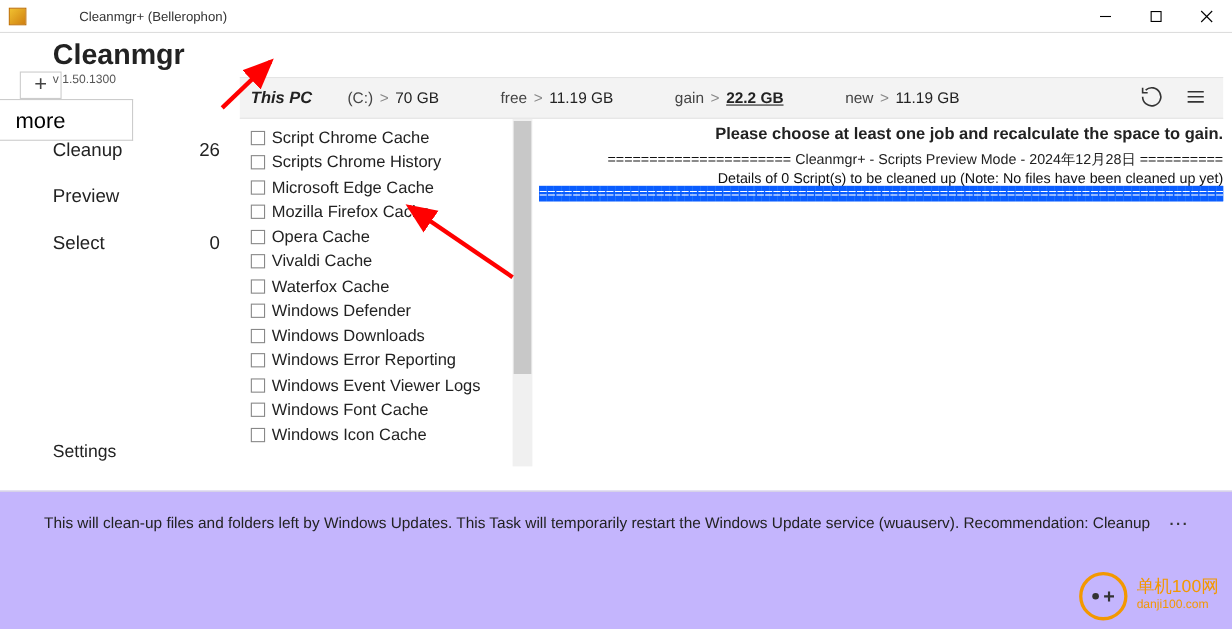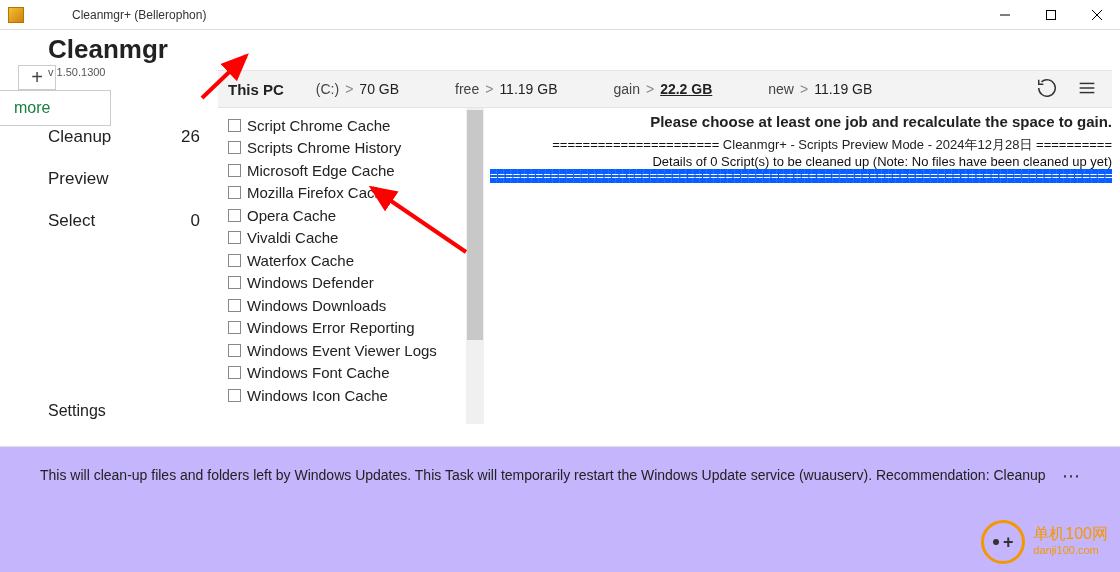--- a/index.html
+++ b/index.html
@@ -6,24 +6,24 @@
   body { font-family: "Segoe UI", Arial, sans-serif; font-size: 14px; color: #222; user-select: none; width:1120px; height:572px; overflow:hidden; background:#fff; position:relative;}
   .title-bar { height: 30px; background: #fff; border-bottom: 1px solid #ddd; display:flex; align-items:center; }
   .title-icon { width:16px; height:16px; margin:0 8px; background:linear-gradient(135deg,#f0c030,#d08010); border:1px solid #c07000; }
   .title-text { flex:1; font-size:12px; color:#333;margin-left:40px; }
   .winbtns { display:flex; }
   .winbtn { width:46px; height:30px; display:flex; align-items:center; justify-content:center; font-size:12px; }
   .winbtn svg{stroke:#000;}
   .header-row { height:40px; display:flex; align-items:flex-start; background:#fff;flex-direction:column; }
   .app-name { font-size:26px; font-weight:600; margin-left:48px; margin-top:4px; }
   .plus-btn { width:38px; height:38px; border:1px solid #ccc; display:flex; align-items:center; justify-content:center; font-size:20px; color:#444; margin-left:18px;}
-  .more-tab { height:38px; padding:8px 60px 8px 14px; border:1px solid #ccc; border-left:none; font-size:16px; color:#15803d; background:#fff; position:relative;}
+  .more-tab { height:38px; padding:8px 60px 8px 14px; border:1px solid #ccc; border-left:none; font-size:20px; color:#000000; background:#fff; position:relative;}
   .version { font-size:11px; color:#555; margin-left:48px; margin-top:-4px; }
   .stats-bar { position:absolute; top:70px; left:218px; right:8px; height:38px; background:#f3f3f3; display:flex; align-items:center; padding:0 10px; gap:0; border-top:1px solid #e4e4e4; border-bottom:1px solid #e4e4e4;}
-  .stat-label{font-weight:700; margin-right:32px; font-size:15px;}
+  .stat-label{font-weight:700; margin-right:32px; font-size:15px;font-style:italic;}
   .stat-grp{display:flex; align-items:center; gap:6px; font-size:14px; color:#222; margin-right:56px;}
   .stat-key{color:#444;}
   .gt{color:#888;}
   .bold-under{font-weight:700; text-decoration:underline;}
   .refresh-ico{margin-left:auto; margin-right:18px;}
   .ham-ico{margin-right:4px;}
   .body-area{position:absolute; top:108px; left:0; right:0; bottom:0;}
   .left-col{position:absolute; top:0; left:0; width:218px; padding-left:48px; padding-top:8px;}
   .nav-item{display:flex; justify-content:space-between; align-items:center; height:42px; font-size:17px; color:#222; padding-right:18px;}
   .nav-count{font-size:17px; color:#222;}

